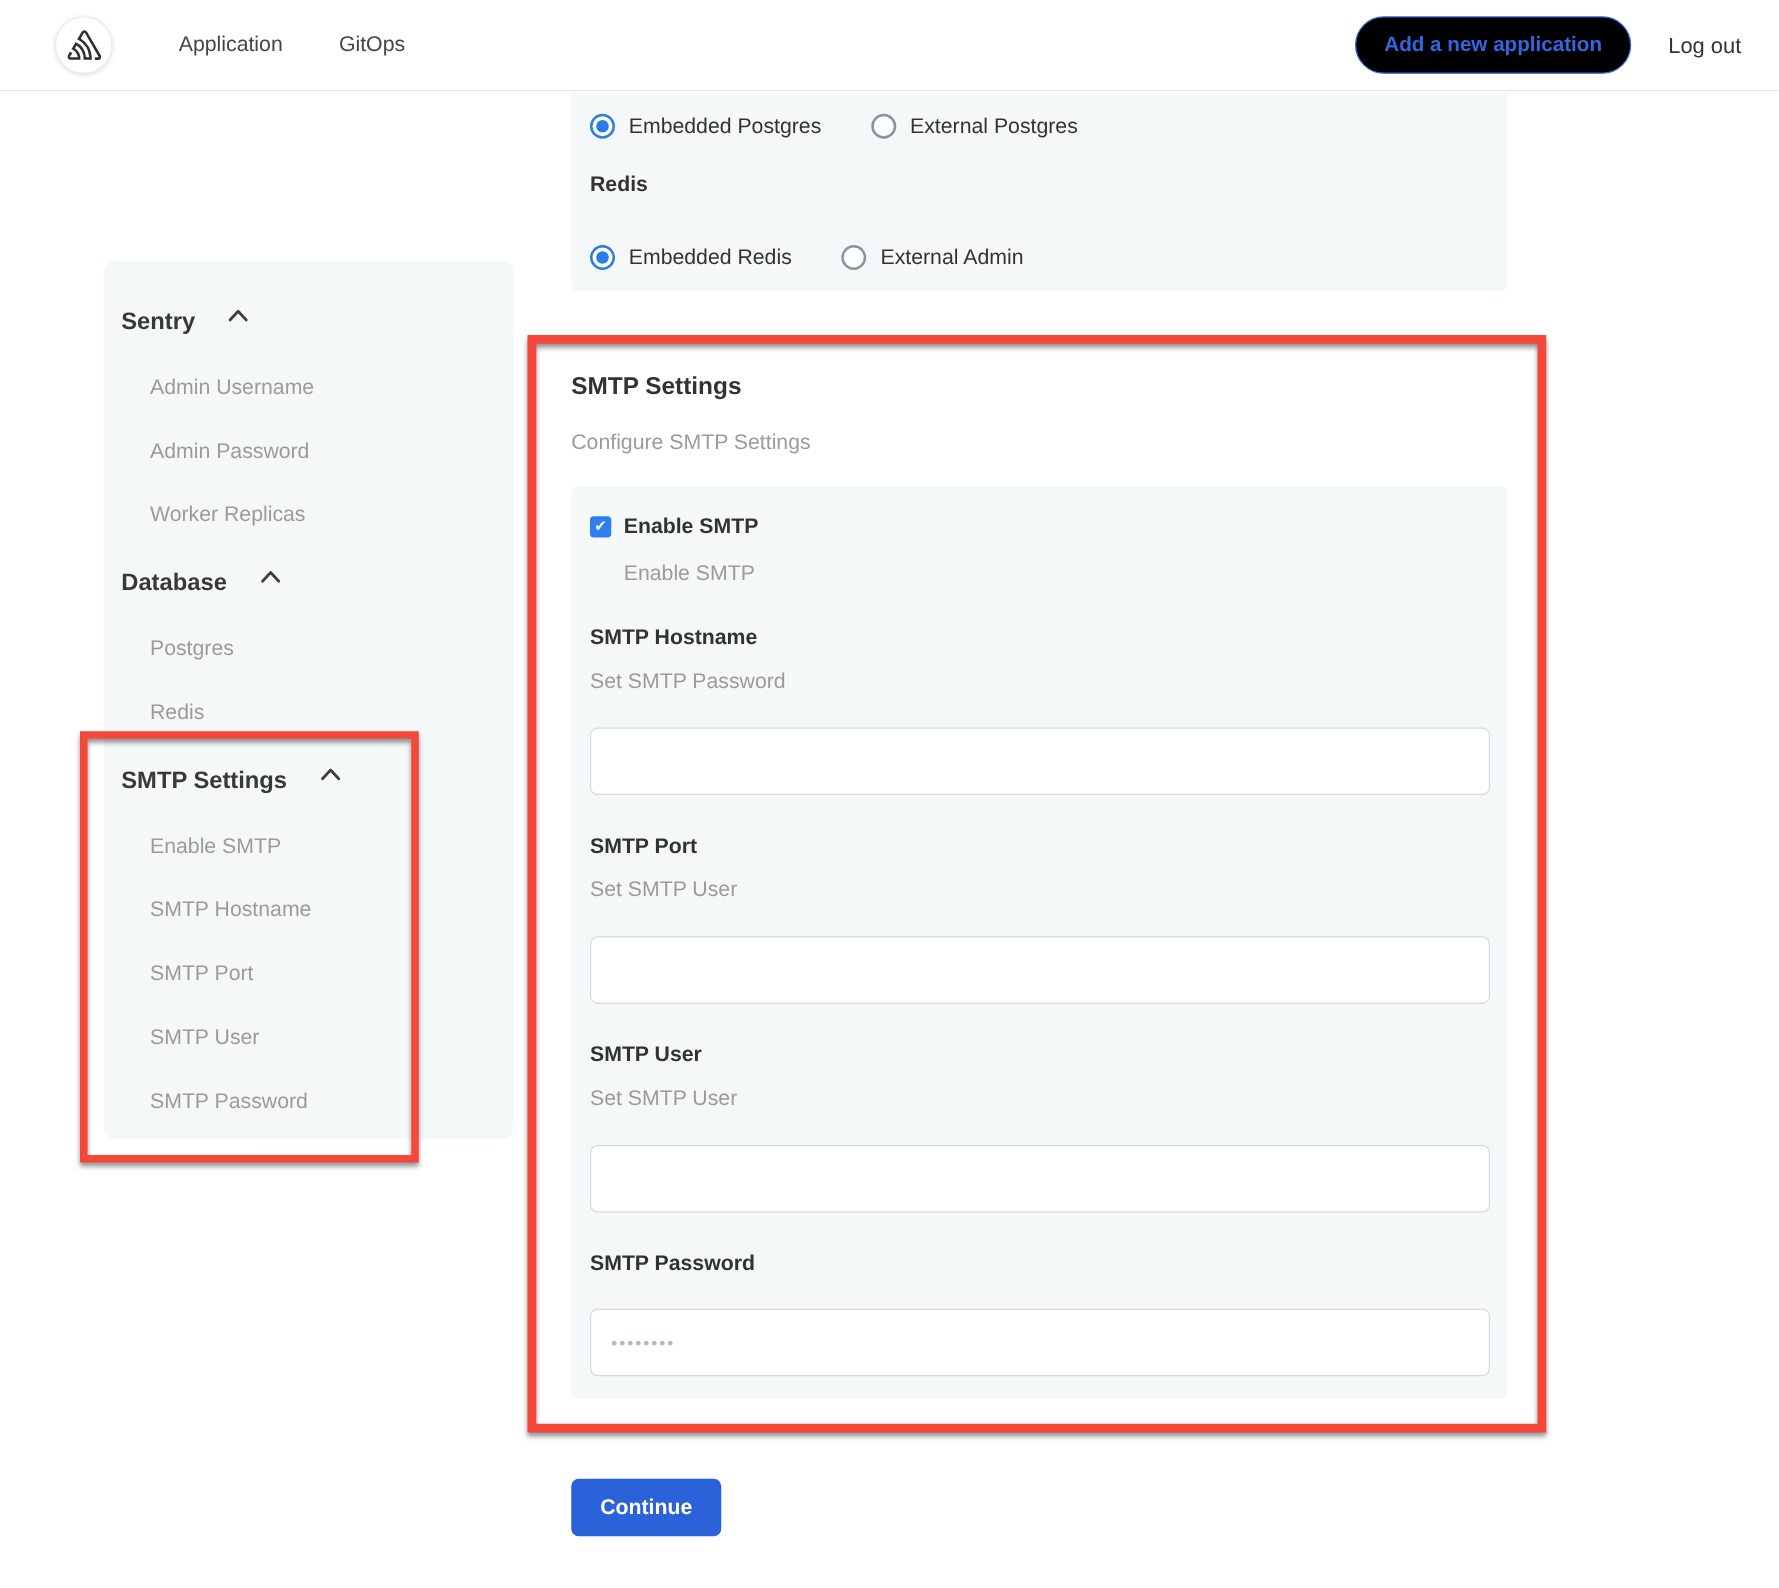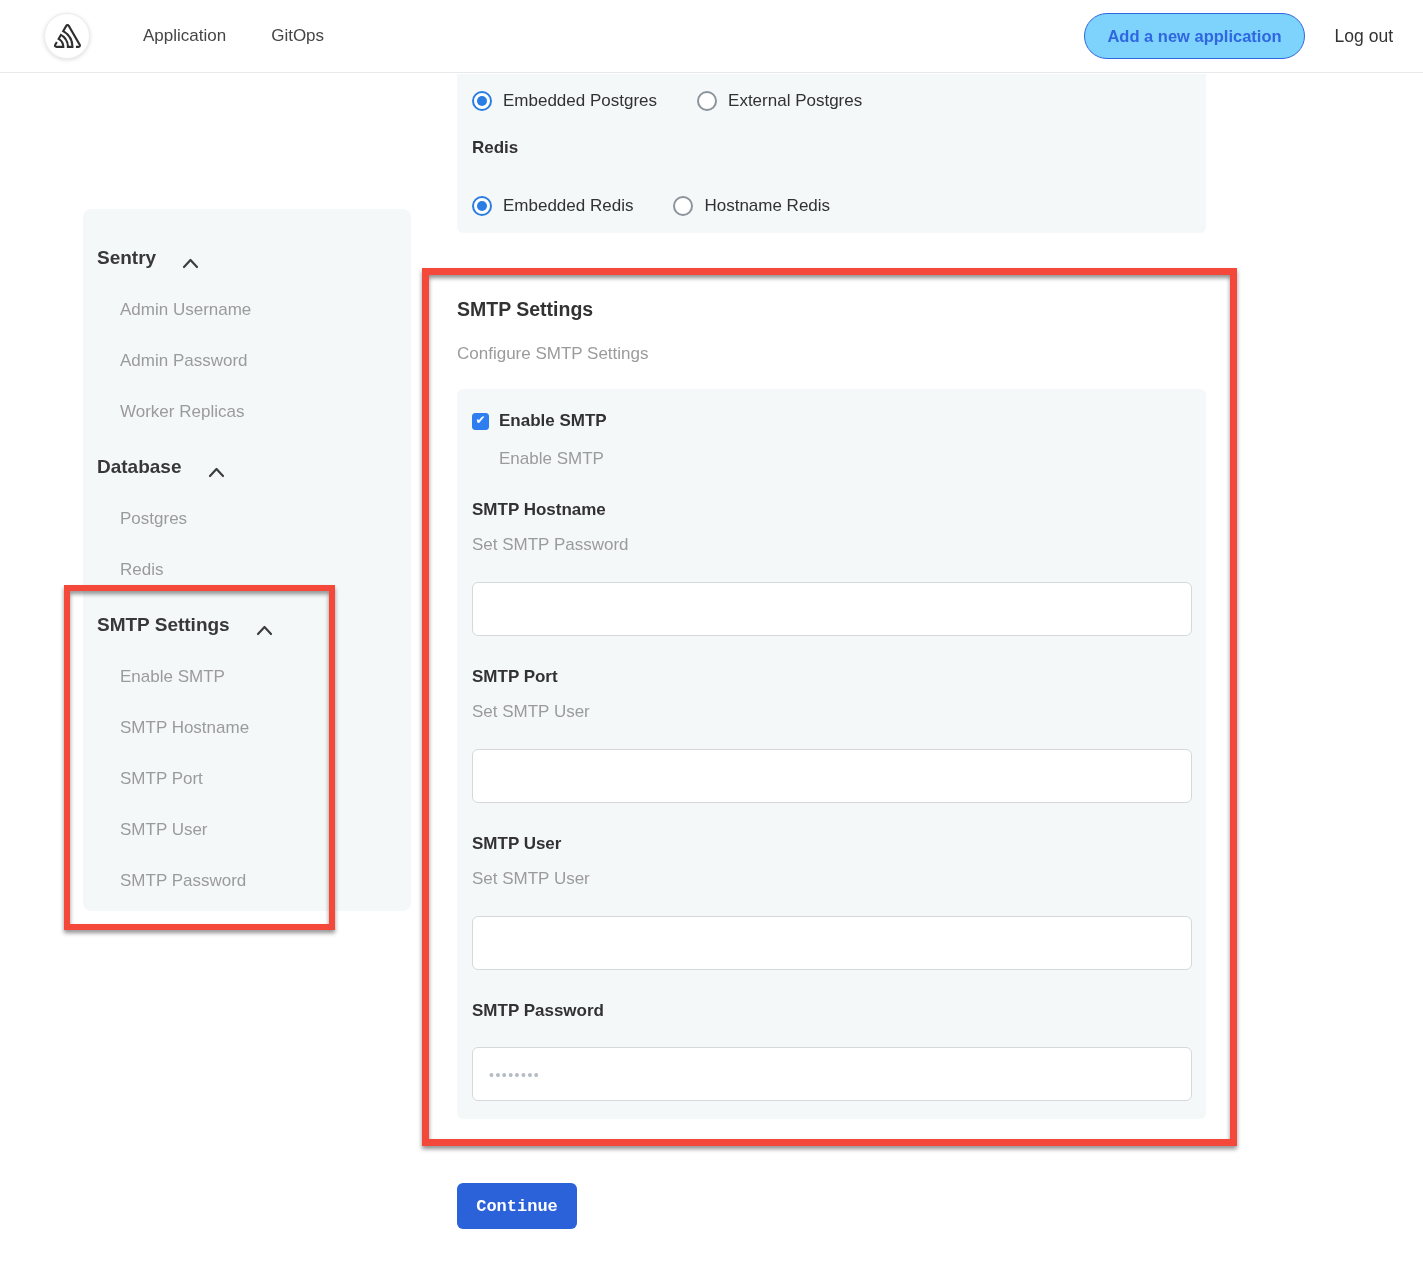--- a/index.html
+++ b/index.html
@@ -15,21 +15,21 @@
             display:flex; align-items:center; z-index:5; }
   .logo-circle { width:46px; height:46px; border-radius:50%; background:#fff;
                  border:1px solid #ededed; box-shadow:0 1px 4px rgba(0,0,0,0.14);
                  margin-left:44px; display:flex; align-items:center; justify-content:center;
                  cursor:pointer; }
   .nav-link { font-size:17px; color:#454545; text-decoration:none; cursor:pointer; }
   .nav-app { margin-left:53px; }
   .nav-gitops { margin-left:45px; }
   .header-right { margin-left:auto; display:flex; align-items:center;
                   gap:30px; margin-right:30px; }
-  .pill-btn { height:46px; padding:0 22px; background:#7dd3fc; color:#3066e0;
+  .pill-btn { height:46px; padding:0 22px; background:#000000; color:#3066e0;
               border:1.5px solid #3066e0; border-radius:23px; font-size:16.5px;
               font-weight:700; font-family:inherit; cursor:pointer; }
   .logout { font-size:17.5px; color:#323232; text-decoration:none; cursor:pointer; }
 
   
   .radio-panel { position:absolute; left:457px; top:74px; width:749px; height:159px;
                  background:#f5f8f9; border-radius:0 0 6px 6px;
                  padding:17px 0 0 15px; }
   .radio-row { display:flex; align-items:center; gap:40px; }
   .radio-row2 { margin-top:38px; }
@@ -38,21 +38,21 @@
            border:2px solid #8b939c; position:relative; flex:0 0 auto; }
   .radio[data-selected="true"] { border-color:#2a7de2; }
   .radio[data-selected="true"]::after { content:""; position:absolute; inset:3px;
            border-radius:50%; background:#2a7de2; }
   .radio-label { font-size:17px; font-weight:400; color:#323232; }
   .group-label { margin-top:27px; font-size:17px; font-weight:600; color:#323232; }
 
   
   .sidebar { position:absolute; left:83px; top:209px; width:328px; height:702px;
              background:#f5f8f9; border-radius:8px; padding:38px 10px 0 14px; }
-  .side-group-title { display:flex; align-items:flex-end; gap:26px; margin-top:34px;
+  .side-group-title { display:flex; align-items:flex-start; gap:26px; margin-top:34px;
              font-size:19px; font-weight:700; color:#383838; cursor:pointer; }
   .side-group-title.first { margin-top:0; }
   .side-item { display:block; margin:31px 0 0 23px; font-size:17px; color:#9b9b9b;
              text-decoration:none; cursor:pointer; }
 
   
   .smtp-section { position:absolute; left:423px; top:268px; width:815px;
                   padding:30px 0 0 34px; }
   .section-title { font-size:19.5px; font-weight:700; color:#323232; }
   .section-subtitle { margin-top:23px; font-size:17px; color:#9b9b9b; }
@@ -74,21 +74,21 @@
   .text-input { display:block; margin-top:27px; width:720px; height:54px;
                 background:#fff; border:1px solid #d5d9dd; border-radius:6px;
                 padding:0 16px; font-size:15px; color:#555;
                 font-family:inherit; outline:none; }
   .pw-input { margin-top:26px; }
   .pw-input::placeholder { color:#b6bcc3; font-size:14px; letter-spacing:1.5px; }
 
   
   .continue-btn { position:absolute; left:457px; top:1183px; width:120px; height:46px;
                   background:#2b62d9; color:#fff; border:none; border-radius:6px;
-                  font-size:17px; font-weight:700; font-family:Liberation Mono, monospace; cursor:pointer; }
+                  font-size:17px; font-weight:700; font-family:Liberation Sans, sans-serif; cursor:pointer; }
 
   
   .red-box { position:absolute; background:transparent; pointer-events:none; z-index:10;
              filter:drop-shadow(0 3px 2px rgba(85,85,85,0.65)); }
   .red-box-sidebar { left:64px; top:585px; width:271px; height:345px;
              border:6px solid #f3483a; }
   .red-box-main { left:422px; top:268px; width:815px; height:878px;
              border:7px solid #f3483a; }
 </style>
 </head>
@@ -122,21 +122,21 @@
       </label>
     </div>
     <div class="group-label">Redis</div>
     <div class="radio-row radio-row2">
       <label class="radio-item">
         <span class="radio" data-selected="true"></span>
         <span class="radio-label">Embedded Redis</span>
       </label>
       <label class="radio-item">
         <span class="radio" data-selected="false"></span>
-        <span class="radio-label">Hostname Redis</span>
+        <span class="radio-label">External Admin</span>
       </label>
     </div>
   </section>
 
   <aside class="sidebar">
     <div class="side-group-title first">
       <span>Sentry</span>
       <svg width="17" height="11" viewBox="0 0 17 11">
         <polyline points="2,9 8.5,2 15,9" fill="none" stroke="#3e3e3e" stroke-width="2.2" stroke-linecap="round" stroke-linejoin="round"></polyline>
       </svg>

